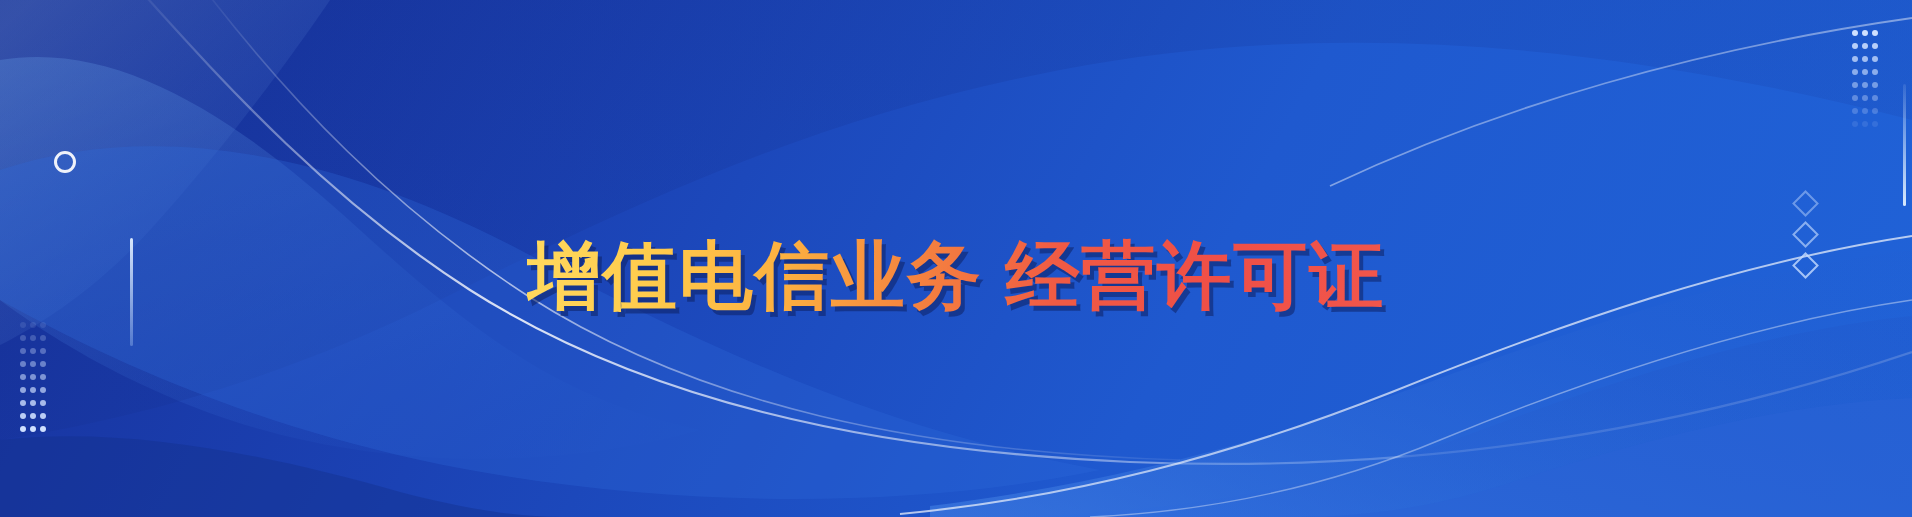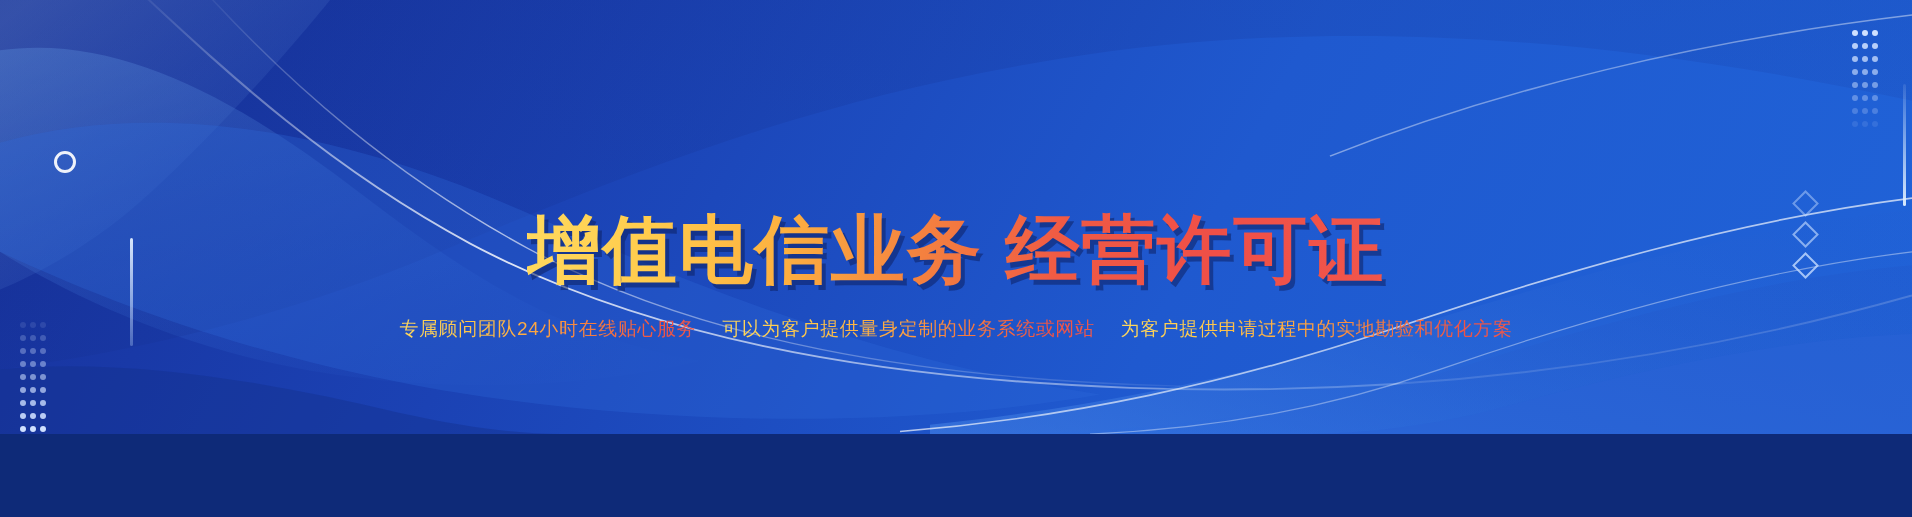--- a/index.html
+++ b/index.html
@@ -8,21 +8,21 @@
     padding: 0;
     background: #0e2a78;
   }
   body {
     font-family: "Liberation Sans", "DejaVu Sans", sans-serif;
   }
 
   #banner {
     position: relative;
     width: 1912px;
-    height: 434px;
+    height: 517px;
     overflow: hidden;
     background: linear-gradient(118deg, #17309a 0%, #1b42b4 30%, #1f59cf 62%, #2063d8 100%);
   }
 
   
   #bg-art {
     position: absolute;
     inset: 0;
     width: 100%;
     height: 100%;
@@ -279,22 +279,15 @@
     <div class="diamond" style="opacity:0.75; margin-bottom:12px;"></div>
     <div class="diamond" style="opacity:0.95;"></div>
   </div>
 
   <div id="text-block">
 
     <div id="title-wrap">
       <h1 id="main-title">增值电信业务 经营许可证</h1>
     </div>
 
-    <div id="subtitle">
-      <span class="seg">专属顾问团队24小时在线贴心服务</span>
-      <span class="gap"></span>
-      <span class="seg">可以为客户提供量身定制的业务系统或网站</span>
-      <span class="gap"></span>
-      <span class="seg">为客户提供申请过程中的实地勘验和优化方案</span>
-    </div>
 
   </div>
 </div>
 
 </body></html>

